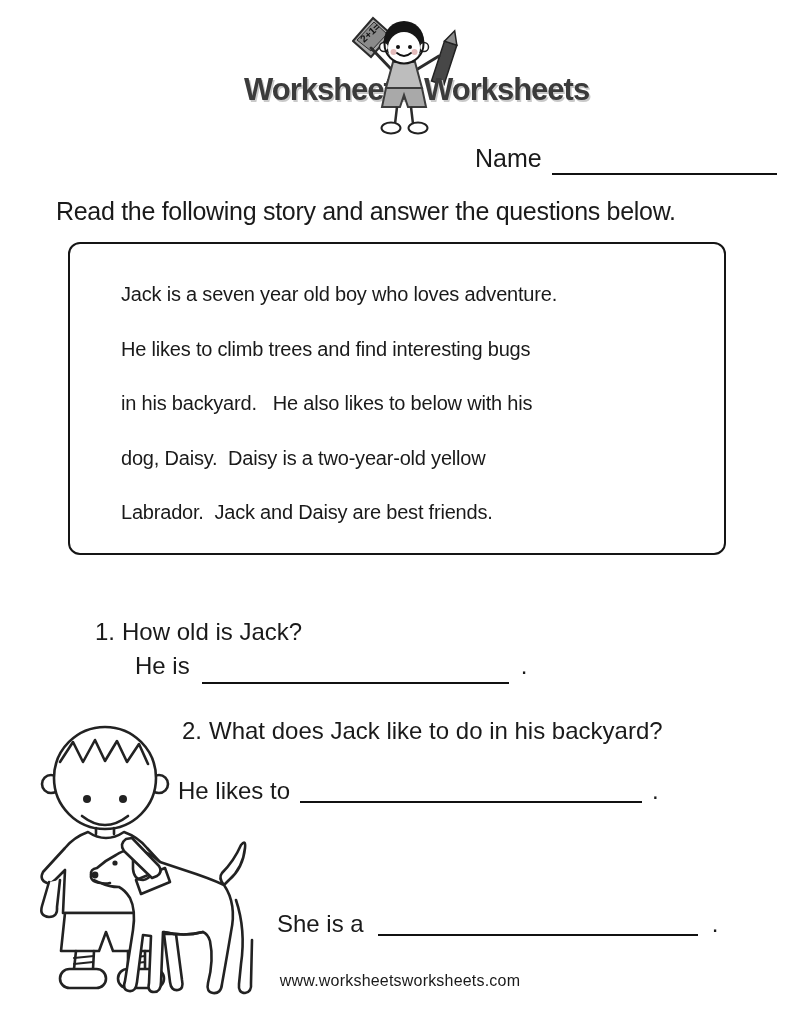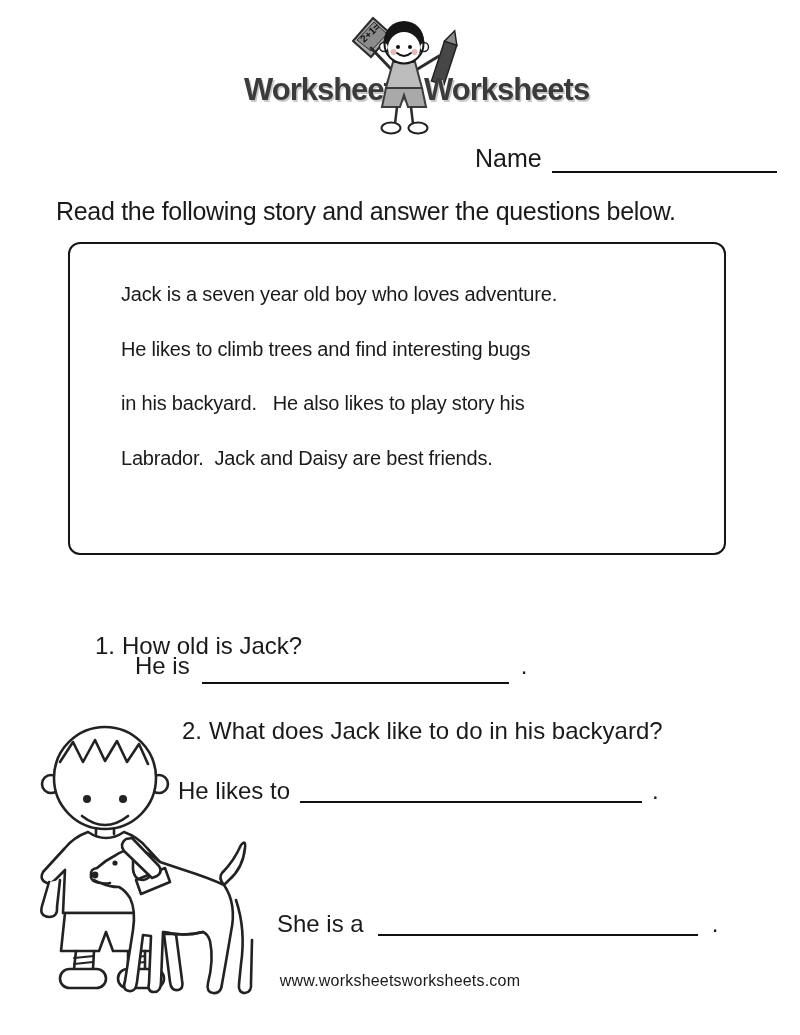--- a/index.html
+++ b/index.html
@@ -9,35 +9,35 @@
   }
   
   .logo-text{
     position:absolute;top:72px;font-size:31px;font-weight:bold;color:#3b3b3b;
     letter-spacing:-1px;text-shadow:1.5px 1.5px 0 #c9c9c9;white-space:nowrap;
   }
   #logo-left{left:244px;}
   #logo-right{left:424px;}
   #logo-boy{position:absolute;left:352px;top:10px;}
   
-  #name-row{position:absolute;left:475px;top:144px;display:flex;align-items:flex-start;font-size:25px;}
+  #name-row{position:absolute;left:475px;top:144px;display:flex;align-items:center;font-size:25px;}
   #name-blank{display:inline-block;width:225px;border-bottom:2.5px solid #111;height:24px;margin-left:10px;position:relative;top:3px;}
   
   #instruction{position:absolute;left:56px;top:197px;font-size:25px;font-weight:400;letter-spacing:-0.3px;white-space:nowrap;}
   
   #story-box{
     position:absolute;left:68px;top:242px;width:658px;height:313px;box-sizing:border-box;
     border:2.5px solid #151515;border-radius:12px;padding:23px 0 0 20px;
   }
   .story-line{font-size:20px;line-height:54.5px;white-space:pre;letter-spacing:-0.2px;margin-left:31px;}
   
   .question{position:absolute;font-size:24px;white-space:nowrap;}
   .q-num{margin-right:7px;}
   .q-num.wide{margin-right:14px;}
-  #q1{left:95px;top:632px;}
+  #q1{left:95px;top:618px;}
   #q2{left:182px;top:717px;}
   #q3{left:257px;top:845px;}
   .answer-row{position:absolute;font-size:24px;display:flex;align-items:baseline;white-space:nowrap;}
   #a1{left:135px;top:652px;align-items:flex-end;}
   #a2{left:178px;top:773px;}
   #a3{left:277px;top:906px;}
   .answer-blank{display:inline-block;border-bottom:2.5px solid #111;height:24px;position:relative;top:4px;}
   #a1 .answer-blank{width:307px;margin:0 12px;}
   #a2 .answer-blank{width:342px;margin:0 10px;}
   #a3 .answer-blank{width:320px;margin:0 14px;}
@@ -93,21 +93,22 @@
   <div id="name-row">
     <span>Name</span>
     <span id="name-blank"></span>
   </div>
 
   <div id="instruction">Read the following story and answer the questions below.</div>
 
   <div id="story-box">
     <div class="story-line">Jack is a seven year old boy who loves adventure.</div>
     <div class="story-line">He likes to climb trees and find interesting bugs</div>
-    <div class="story-line">in his backyard.   He also likes to play story his</div>
+    <div class="story-line">in his backyard.   He also likes to below with his</div>
+    <div class="story-line">dog, Daisy.  Daisy is a two-year-old yellow</div>
     <div class="story-line">Labrador.  Jack and Daisy are best friends.</div>
   </div>
 
   <div id="q1" class="question">
     <span class="q-num">1.</span><span>How old is Jack?</span>
   </div>
   <div id="a1" class="answer-row">
     <span>He is</span>
     <span class="answer-blank"></span>
     <span>.</span>

